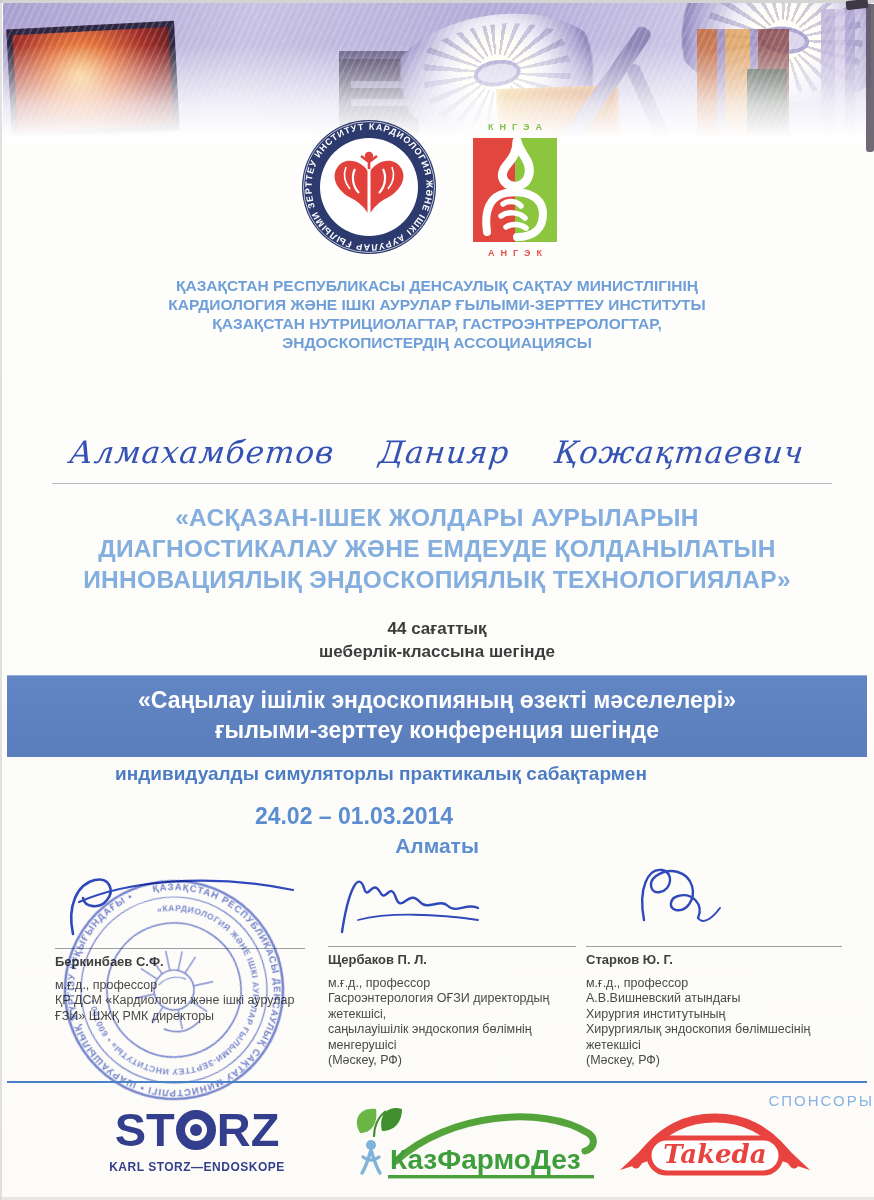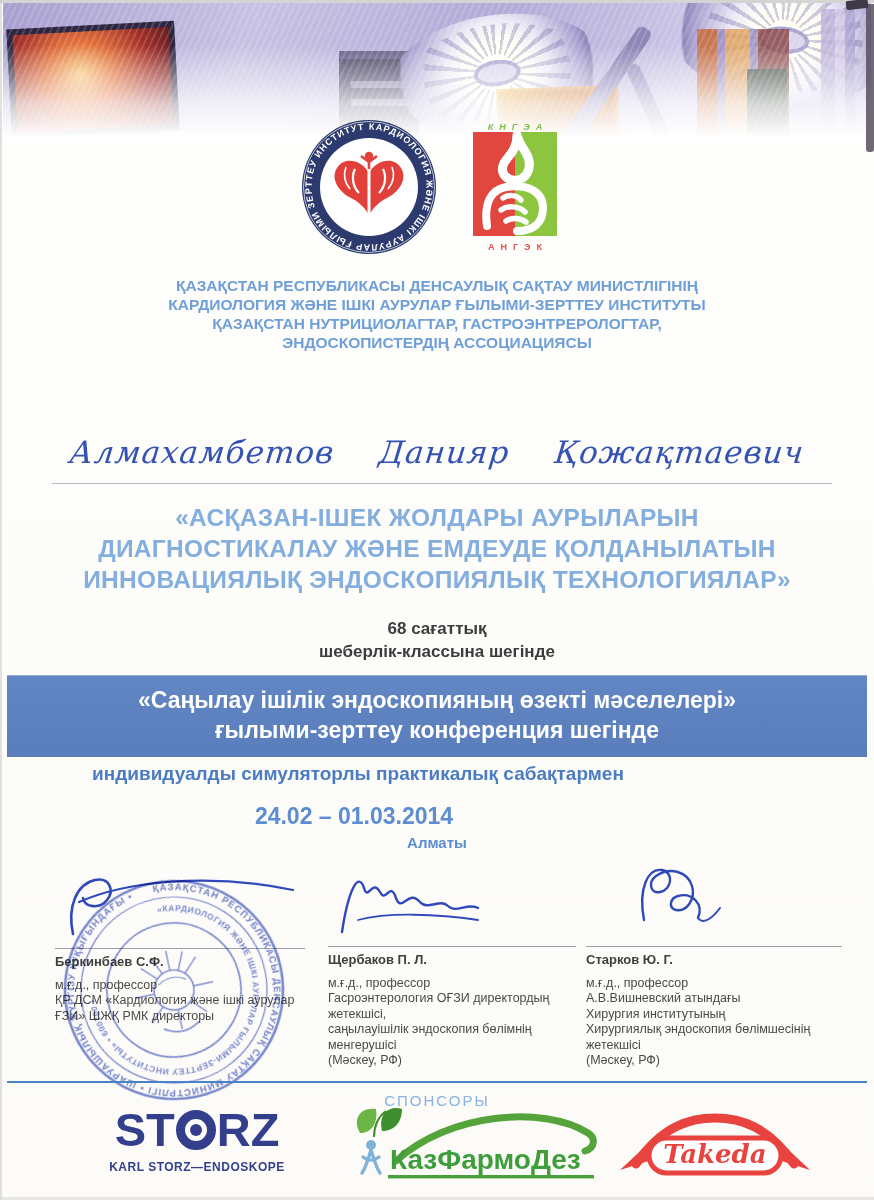--- a/index.html
+++ b/index.html
@@ -38,56 +38,56 @@
   .green-rect{position:absolute;left:744px;top:66px;width:40px;height:70px;background:#4a5a50;opacity:.9;}
   .arm1{position:absolute;left:598px;top:14px;width:16px;height:132px;background:#8f86b8;transform:rotate(35deg);border-radius:6px;}
   .arm2{position:absolute;left:640px;top:58px;width:14px;height:92px;background:#9a90c0;transform:rotate(-24deg);border-radius:6px;}
   .right-strips{position:absolute;left:818px;top:6px;width:34px;height:126px;
     background:linear-gradient(90deg,#b9aed6 0 40%,#cfc7e6 40% 70%,#aBa0cf 70% 100%);opacity:.8;}
   .photo .fade{position:absolute;inset:0;background:linear-gradient(to bottom,rgba(255,255,255,0) 30%,rgba(255,255,255,.75) 72%,#fff 96%);}
   
   .seal{position:absolute;left:299px;top:117px;width:140px;height:140px;}
   .assoc{position:absolute;left:468px;top:122px;width:94px;text-align:center;}
   .assoc .lab{font-size:9px;font-weight:bold;letter-spacing:6px;padding-left:6px;}
-  .assoc .lab.top{color:#7fbf4f;margin-bottom:0;font-style:italic;}
+  .assoc .lab.top{color:#7fbf4f;margin-bottom:6px;}
   .assoc .lab.bot{color:#e1564a;margin-top:2px;}
   
   .org{position:absolute;left:0;top:276px;width:874px;text-align:center;
     color:#6f9fd8;font-weight:bold;font-size:15.5px;line-height:19px;}
   .name-script{position:absolute;left:57px;top:434px;width:760px;text-align:center;
     font-family:"DejaVu Serif",serif;font-style:italic;font-size:31px;color:#3452b4;
     transform:skewX(-6deg);word-spacing:34px;letter-spacing:1px;}
   .name-line{position:absolute;left:52px;top:483px;width:780px;height:1px;background:#b9bcc2;}
   .course-title{position:absolute;left:0;top:502px;width:874px;text-align:center;
     color:#83aede;font-weight:bold;font-size:24.5px;line-height:31px;letter-spacing:.3px;}
   .hours{position:absolute;left:0;top:617px;width:874px;text-align:center;
     color:#3c3c3c;font-weight:bold;font-size:17px;line-height:23px;}
   .banner{position:absolute;left:7px;top:675px;width:860px;height:82px;box-sizing:border-box;
     background:linear-gradient(180deg,#6286c4,#5a7dbc);color:#ffffff;font-weight:bold;
     font-size:23px;line-height:30px;text-align:center;padding-top:10px;
     box-shadow:inset 0 1px 0 rgba(255,255,255,.35);}
   .note{position:absolute;left:0;top:763px;width:716px;text-align:center;
-    color:#4b7cc3;font-weight:bold;font-size:19px;}
+    color:#4b7cc3;font-weight:bold;font-size:19px;padding-left:23px;}
   .dates{position:absolute;left:0;top:803px;width:708px;text-align:center;
     color:#5c8dd1;font-weight:bold;font-size:23px;}
   .city{position:absolute;left:0;top:834px;width:874px;text-align:center;
-    color:#5c8dd1;font-weight:bold;font-size:15px;}
+    color:#5c8dd1;font-weight:bold;font-size:21px;}
   
   .sig-col{position:absolute;color:#4a4a4a;font-size:12.5px;line-height:15.5px;}
   .sig-col .sq{display:block;}
   .sig-col .uline{height:1px;background:#9aa0a8;margin:2px 0 5px 0;}
   .sig-col .nm{font-weight:bold;font-size:13px;margin-bottom:8px;color:#3f3f3f;}
   .col1{left:55px;top:868px;width:250px;}
   .col2{left:328px;top:862px;width:248px;}
   .col3{left:586px;top:858px;width:256px;}
   .stamp{position:absolute;left:60px;top:876px;width:228px;height:228px;
     transform:rotate(-12deg);mix-blend-mode:multiply;opacity:.88;filter:blur(.3px);}
   
   .divider{position:absolute;left:7px;top:1081px;width:860px;height:2px;background:#4a82c8;}
-  .sponsors-label{position:absolute;left:0;top:1092px;width:874px;text-align:center;
+  .sponsors-label{position:absolute;left:0;top:1092px;width:874px;text-align:right;
     color:#88b2e2;font-size:15px;letter-spacing:2px;}
   .storz{position:absolute;left:62px;top:1106px;width:270px;text-align:center;color:#333f8c;}
   .storz .big{font-weight:bold;font-size:47px;letter-spacing:0px;line-height:48px;}
   .storz .eye{display:inline-block;width:40px;height:40px;border:9px solid #333f8c;border-radius:50%;
     vertical-align:-4px;position:relative;box-sizing:border-box;margin:0 1px;}
   .storz .eye i{position:absolute;left:50%;top:50%;width:12px;height:12px;background:#333f8c;border-radius:50%;transform:translate(-50%,-50%);}
   .storz .sub{font-weight:bold;font-size:12px;letter-spacing:.5px;margin-top:6px;}
   .kazf{position:absolute;left:338px;top:1103px;width:275px;height:85px;}
   .takeda{position:absolute;left:616px;top:1110px;width:198px;height:74px;}
 </style>
@@ -174,21 +174,21 @@
   <div class="name-script">Алмахамбетов Данияр Қожақтаевич</div>
   <div class="name-line"></div>
 
   <div class="course-title">
     <div>«АСҚАЗАН-ІШЕК ЖОЛДАРЫ АУРЫЛАРЫН</div>
     <div>ДИАГНОСТИКАЛАУ ЖӘНЕ ЕМДЕУДЕ ҚОЛДАНЫЛАТЫН</div>
     <div>ИННОВАЦИЯЛЫҚ ЭНДОСКОПИЯЛЫҚ ТЕХНОЛОГИЯЛАР»</div>
   </div>
 
   <div class="hours">
-    <div>68 сағаттық</div>
+    <div>44 сағаттық</div>
     <div>шеберлік-классына шегінде</div>
   </div>
 
   <div class="banner">
     <div>«Саңылау ішілік эндоскопияның өзекті мәселелері»</div>
     <div>ғылыми-зерттеу конференция шегінде</div>
   </div>
   <div class="note">индивидуалды симуляторлы практикалық сабақтармен</div>
   <div class="dates">24.02 – 01.03.2014</div>
   <div class="city">Алматы</div>

